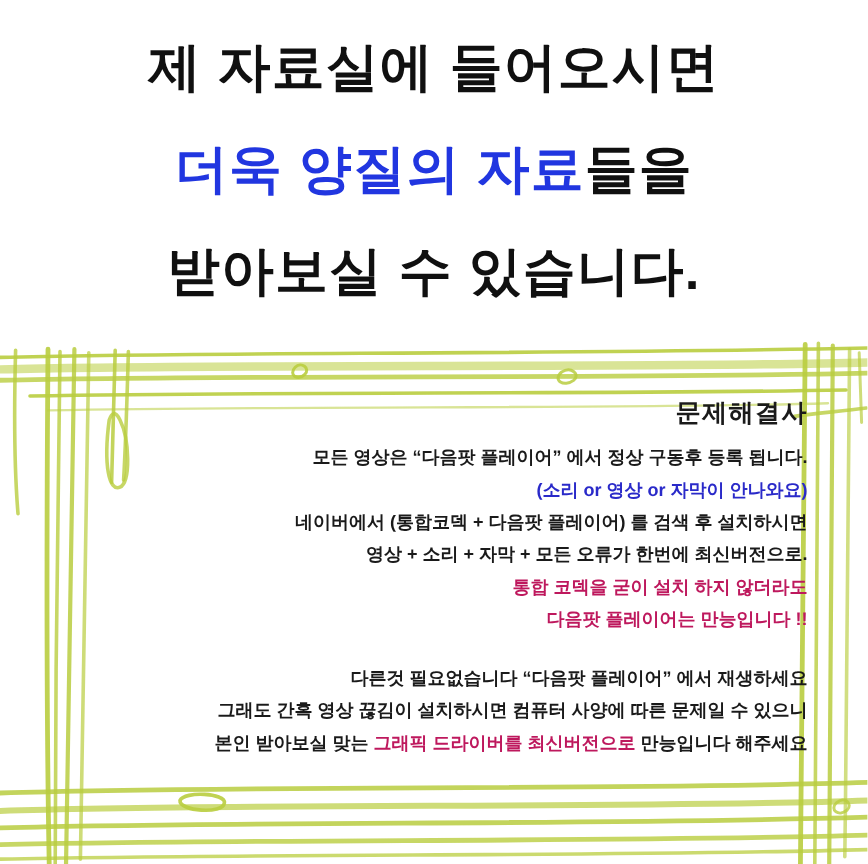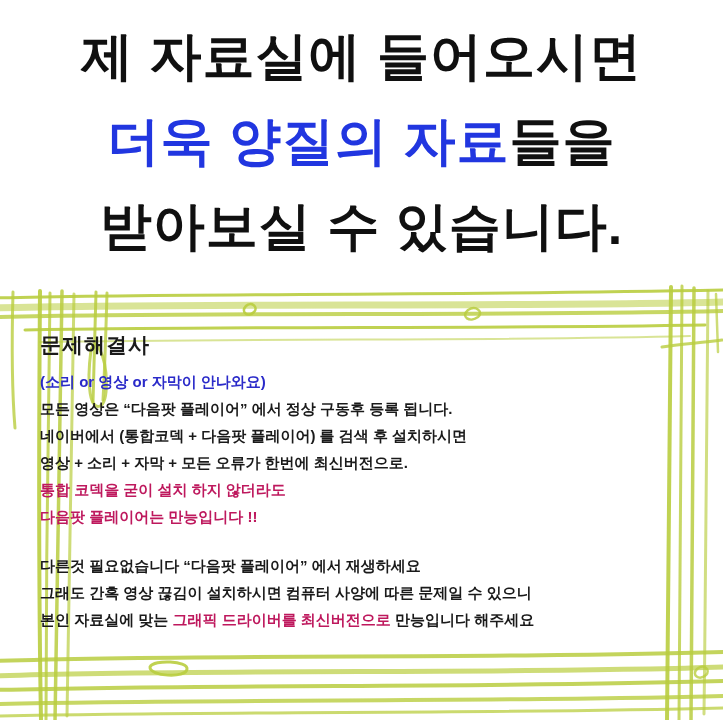--- a/index.html
+++ b/index.html
@@ -9,30 +9,30 @@
     font-family:"Liberation Sans", sans-serif;
     position:relative;
     overflow:hidden;
   }
 
   
   .hero {
     position:absolute; top:14px; left:0; width:723px;
     text-align:center; font-weight:bold; color:#101010;
   }
-  .hero-line { font-size:52px; line-height:85px; letter-spacing:1px; white-space:nowrap; }
+  .hero-line { font-size:44px; line-height:85px; letter-spacing:1px; white-space:nowrap; }
   .hero-blue { color:#2136e0; }
 
   
   .frame-svg { position:absolute; left:0; top:0; width:723px; height:720px; pointer-events:none; }
 
   
   .panel-content {
-    position:absolute; top:332px; left:40px; width:643px;
-    text-align:left; font-weight:bold; color:#1a1a1a;
+    position:absolute; top:332px; left:30px; width:643px;
+    text-align:right; font-weight:bold; color:#1a1a1a;
   }
   .panel-title { font-size:21px; line-height:26px; letter-spacing:1px; }
   .sp-small { height:10px; }
   .sp-big   { height:22px; }
   .pline { font-size:15px; line-height:27px; white-space:nowrap; }
   .txt-blue { color:#2a2ac9; }
   .txt-red  { color:#be185d; }
 </style>
 </head>
 <body>
@@ -77,25 +77,25 @@
     <path d="M -5 716 C 240 711, 500 714, 724 708" stroke-width="3" opacity="0.75"></path>
     <path d="M 150 667 C 149 676, 186 679, 187 669 C 188 661, 154 659, 150 667" stroke-width="3" opacity="0.9"></path>
     <path d="M 697 669 c -6 6, 2 12, 9 6 c 5 -5, -2 -12, -9 -6" stroke-width="2.5" opacity="0.8"></path>
   </g>
 </svg>
 
 <div class="panel-content">
   <div class="panel-title">문제해결사</div>
   <div class="sp-small"></div>
 
+  <div class="pline">모든 영상은  “다음팟 플레이어”  에서 정상 구동후 등록 됩니다.</div>
   <div class="pline txt-blue">(소리 or 영상 or 자막이 안나와요)</div>
-  <div class="pline">모든 영상은  “다음팟 플레이어”  에서 정상 구동후 등록 됩니다.</div>
   <div class="pline">네이버에서 (통합코덱 + 다음팟 플레이어) 를 검색 후 설치하시면</div>
   <div class="pline">영상 + 소리 + 자막 + 모든 오류가 한번에 최신버전으로.</div>
   <div class="pline txt-red">통합 코덱을 굳이 설치 하지 않더라도</div>
   <div class="pline txt-red">다음팟 플레이어는 만능입니다 !!</div>
 
   <div class="sp-big"></div>
 
   <div class="pline">다른것 필요없습니다  “다음팟 플레이어” 에서 재생하세요</div>
   <div class="pline">그래도 간혹 영상 끊김이 설치하시면 컴퓨터 사양에 따른 문제일 수 있으니</div>
-  <div class="pline"><span>본인 자료실에 맞는 </span><span class="txt-red">그래픽 드라이버를 최신버전으로</span><span> 만능입니다 해주세요</span></div>
+  <div class="pline"><span>본인 받아보실 맞는 </span><span class="txt-red">그래픽 드라이버를 최신버전으로</span><span> 만능입니다 해주세요</span></div>
 </div>
 
 </body></html>

